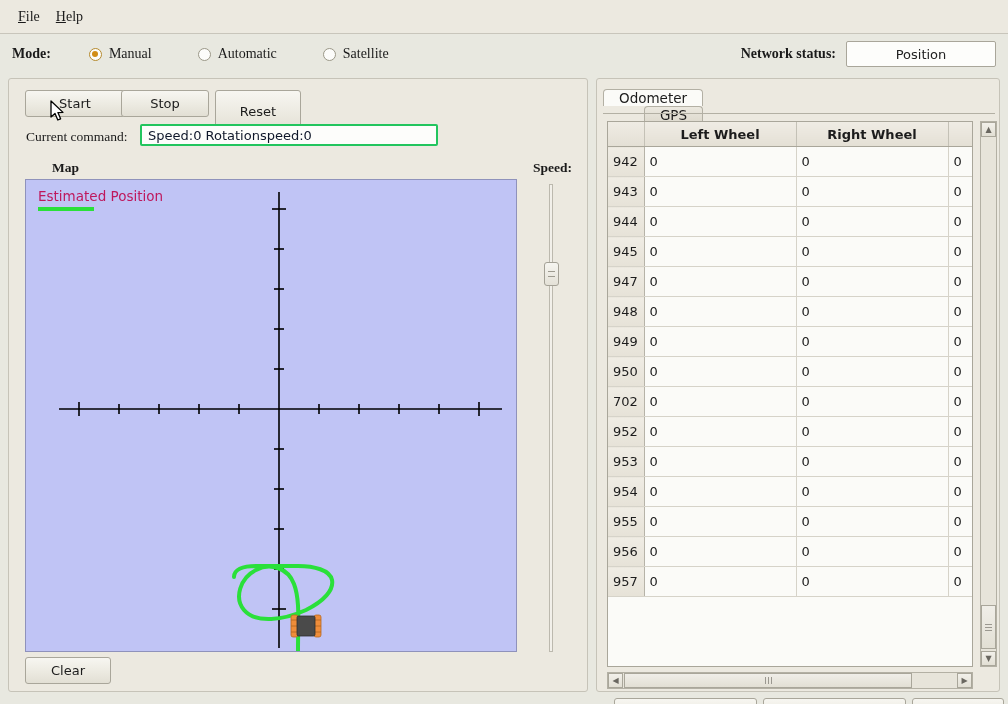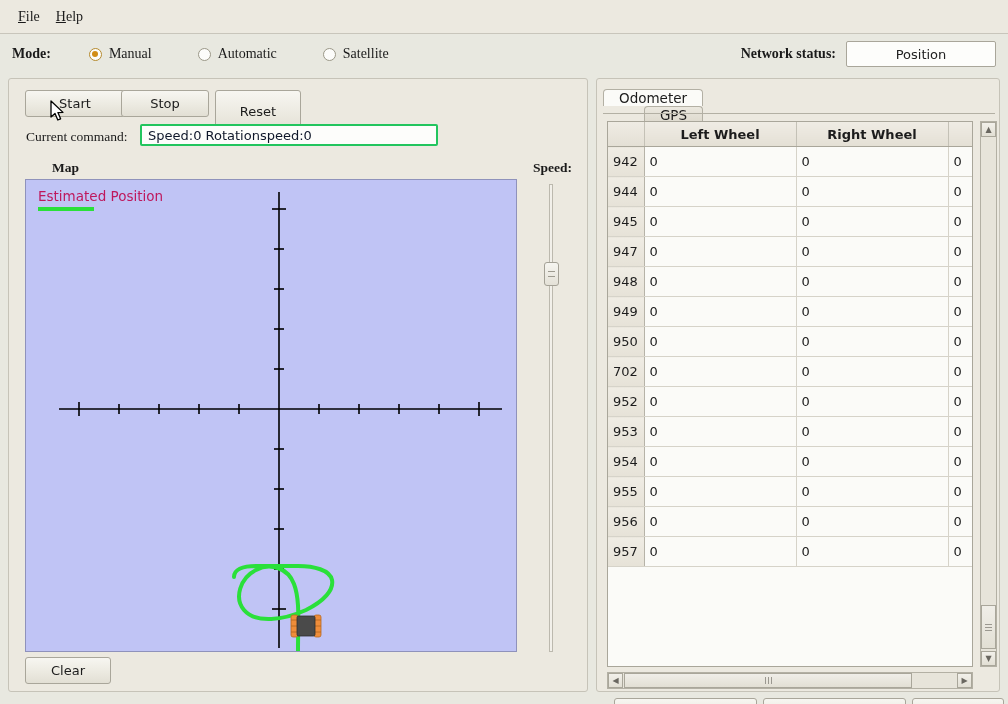--- a/index.html
+++ b/index.html
@@ -545,20 +545,26 @@
           </tr>
         </thead>
         <tbody id="table-body">
             <tr>
               <td class="rowhdr">942</td>
               <td>0</td>
               <td>0</td>
               <td>0</td>
             </tr>
             <tr>
+              <td class="rowhdr">943</td>
+              <td>0</td>
+              <td>0</td>
+              <td>0</td>
+            </tr>
+            <tr>
               <td class="rowhdr">944</td>
               <td>0</td>
               <td>0</td>
               <td>0</td>
             </tr>
             <tr>
               <td class="rowhdr">945</td>
               <td>0</td>
               <td>0</td>
               <td>0</td>

